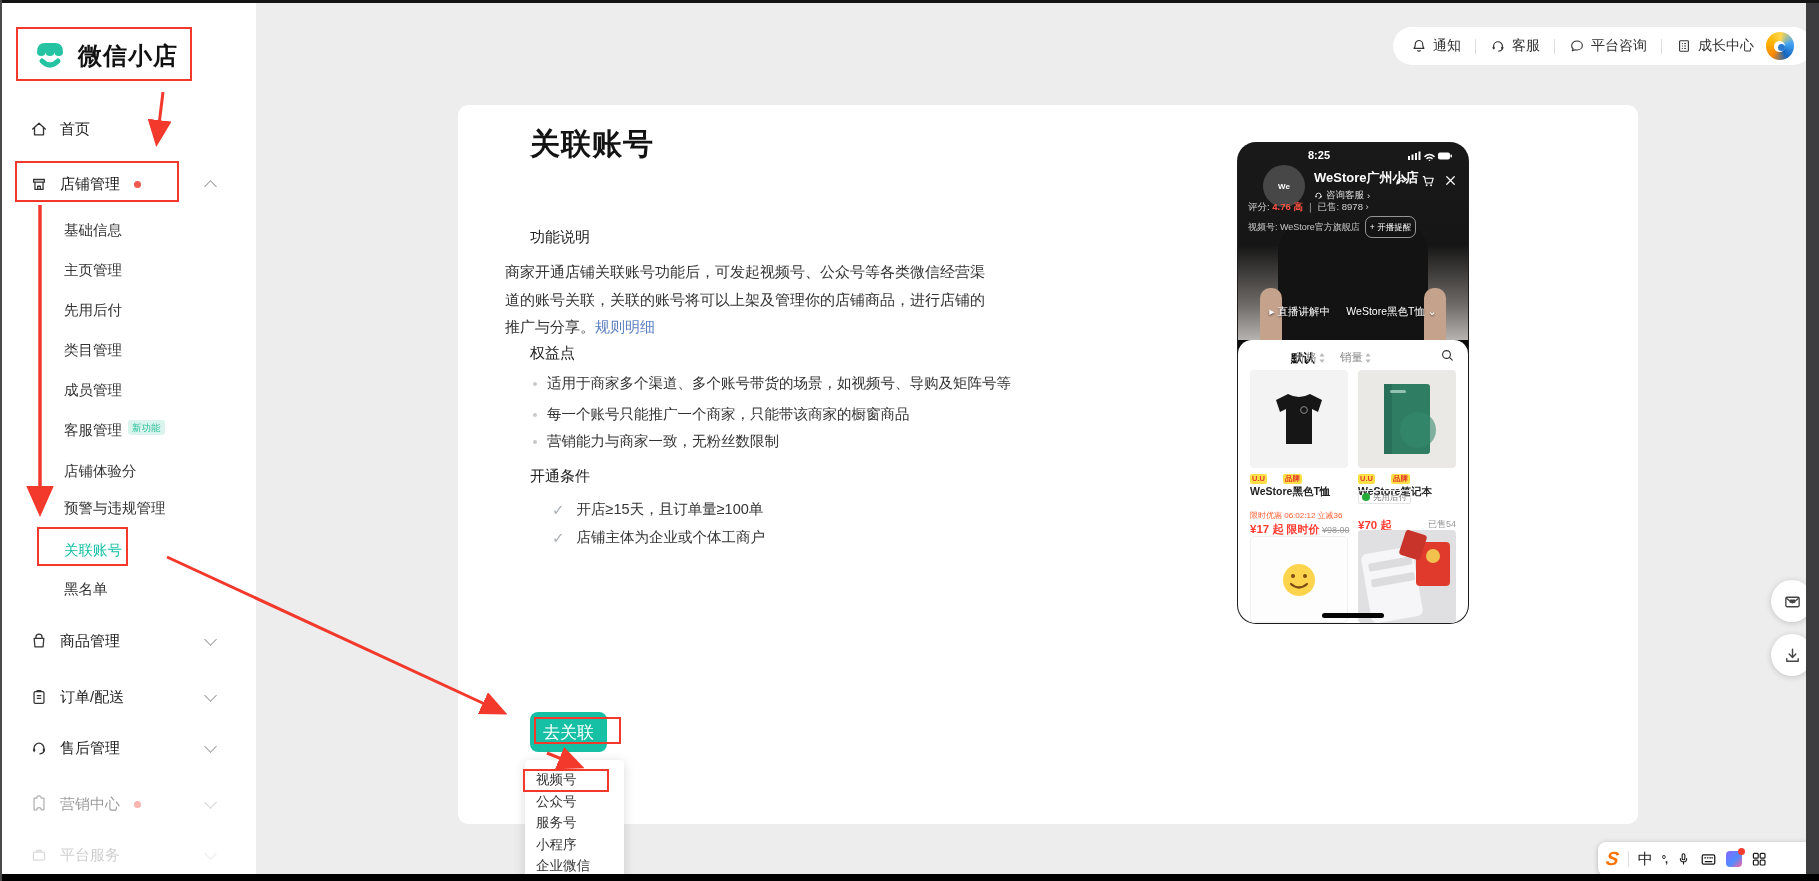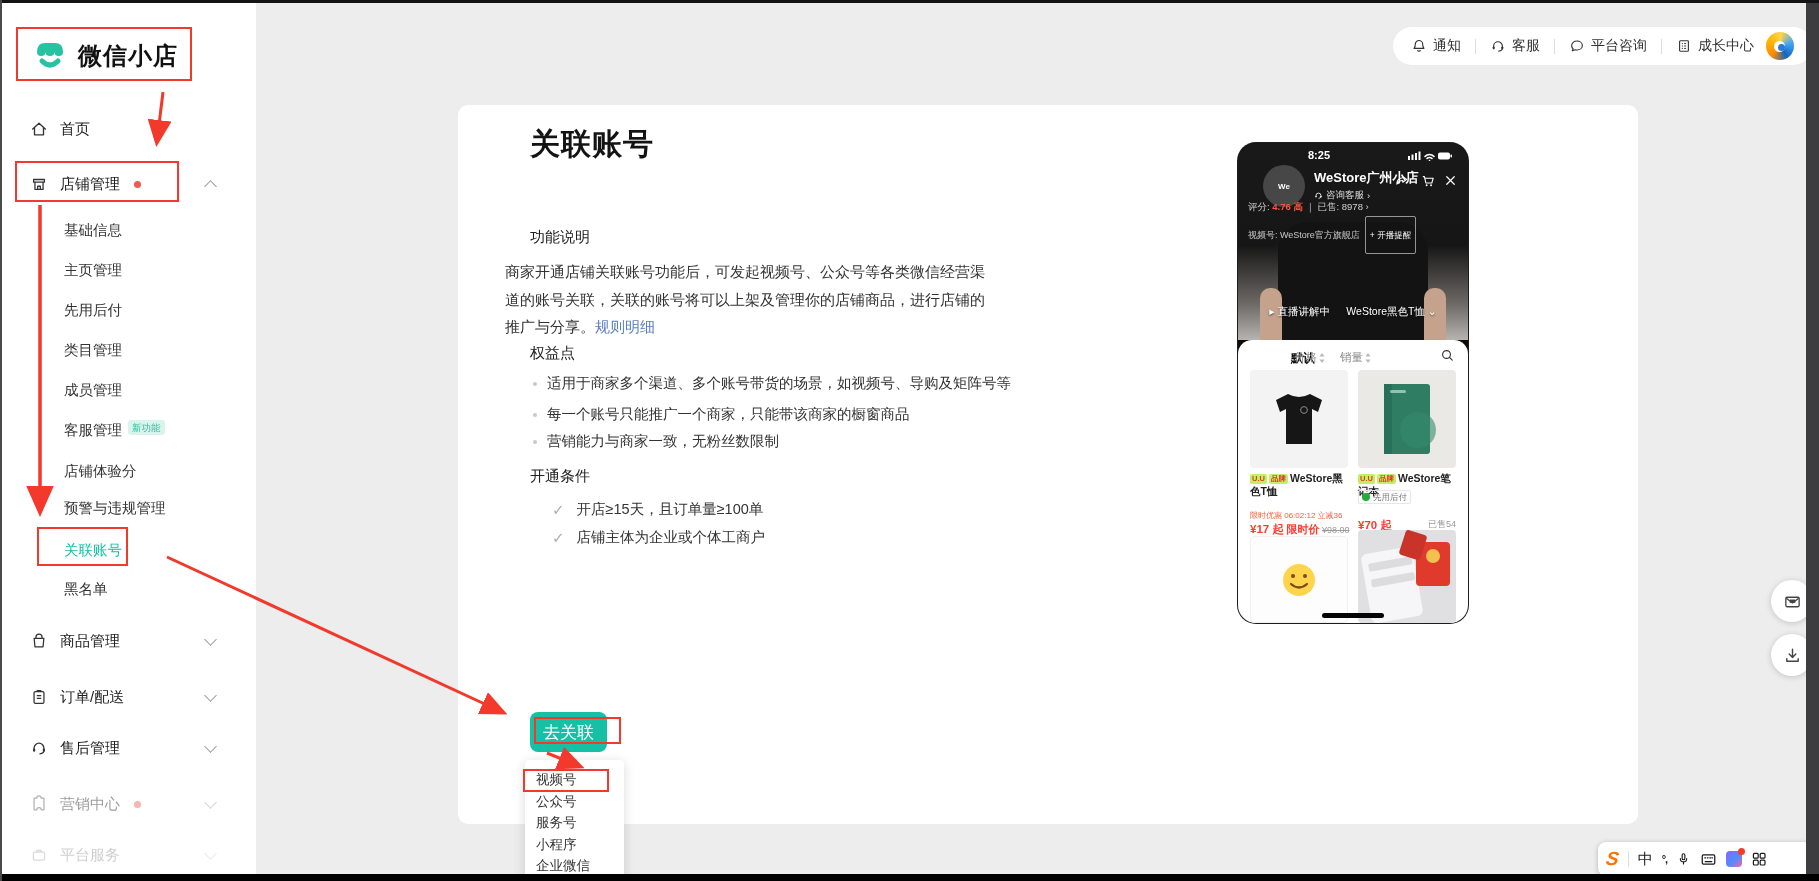--- a/index.html
+++ b/index.html
@@ -63,29 +63,29 @@
   .p-time{position:absolute;left:70px;top:6px;font-size:11px;font-weight:700;color:#fff;}
   .p-status{position:absolute;right:16px;top:7px;}
   .p-avatar{position:absolute;left:25px;top:22px;width:42px;height:42px;border-radius:50%;background:#474747;
             display:flex;align-items:center;justify-content:center;color:#fff;font-size:8px;font-weight:700;}
   .p-store{position:absolute;left:76px;top:26px;font-size:13px;font-weight:700;color:#fff;white-space:nowrap;}
   .p-service{position:absolute;left:76px;top:46px;font-size:9.5px;color:rgba(255,255,255,.85);display:flex;align-items:center;gap:3px;}
   .p-topic{position:absolute;top:30px;width:16px;height:16px;color:#fff;cursor:pointer;}
   .p-rating{position:absolute;left:10px;top:58px;font-size:9.5px;color:rgba(255,255,255,.78);white-space:nowrap;}
   .p-rating b{color:#ff5242;}
   .p-channel{position:absolute;left:10px;top:73px;font-size:9px;color:rgba(255,255,255,.75);white-space:nowrap;display:flex;align-items:center;gap:5px;}
-  .p-chbtn{border:1px solid rgba(255,255,255,.55);border-radius:2px;padding:12px 4px;line-height:12px;color:#fff;font-size:8.5px;cursor:pointer;}
+  .p-chbtn{border:1px solid rgba(255,255,255,.55);border-radius:7px;padding:4px 4px;line-height:12px;color:#fff;font-size:8.5px;cursor:pointer;}
   .p-live{position:absolute;left:0;top:162px;width:100%;text-align:center;font-size:10.5px;color:#fff;text-shadow:0 1px 2px rgba(0,0,0,.6);white-space:nowrap;}
   .panel{position:absolute;left:0;top:197px;width:230px;height:283px;background:#fff;border-radius:14px 14px 0 0;}
   .f-default{position:absolute;left:14px;top:10px;font-size:12px;font-weight:700;color:#111;margin-left:39px;}
   .f-opt{position:absolute;top:10px;font-size:11.5px;color:#8a8a8a;display:flex;gap:2px;align-items:center;}
   .p-search{position:absolute;right:13px;top:8px;}
   .prod-img{position:absolute;width:98px;height:98px;border-radius:4px;top:30px;display:flex;align-items:center;justify-content:center;}
   .prod-txt{position:absolute;width:98px;font-size:10.5px;font-weight:700;color:#222;line-height:13px;}
-  .tag{display:inline-block;background:#bef264;color:#e4372a;font-size:7.5px;font-weight:700;border-radius:2px;padding:0 2px;line-height:10px;margin-right:2px;vertical-align:1px;}
+  .tag{display:inline-block;background:#fde047;color:#e4372a;font-size:7.5px;font-weight:700;border-radius:2px;padding:0 2px;line-height:10px;margin-right:16px;vertical-align:1px;}
   .promo{position:absolute;left:12px;top:170px;width:98px;font-size:8px;color:#ff5b2d;white-space:nowrap;overflow:hidden;}
   .price-row{position:absolute;width:98px;font-size:9px;color:#999;white-space:nowrap;}
   .price-row .p1{color:#ff3b30;font-weight:700;font-size:11.5px;}
   .price-row .p2{color:#ff3b30;font-size:11px;font-weight:700;}
   .price-row .strike{text-decoration:line-through;}
   .price-row .sold{float:right;}
   .pay-badge{position:absolute;left:120px;top:150px;font-size:8.5px;color:#777;border:1px solid #e6e6e6;border-radius:2px;padding:0 3px;line-height:12px;display:flex;align-items:center;gap:3px;}
   .pay-dot{width:8px;height:8px;border-radius:50%;background:#23ac38;display:inline-block;}
   .homebar{position:absolute;left:84px;bottom:5px;width:62px;height:5px;border-radius:3px;background:#050505;}
   

